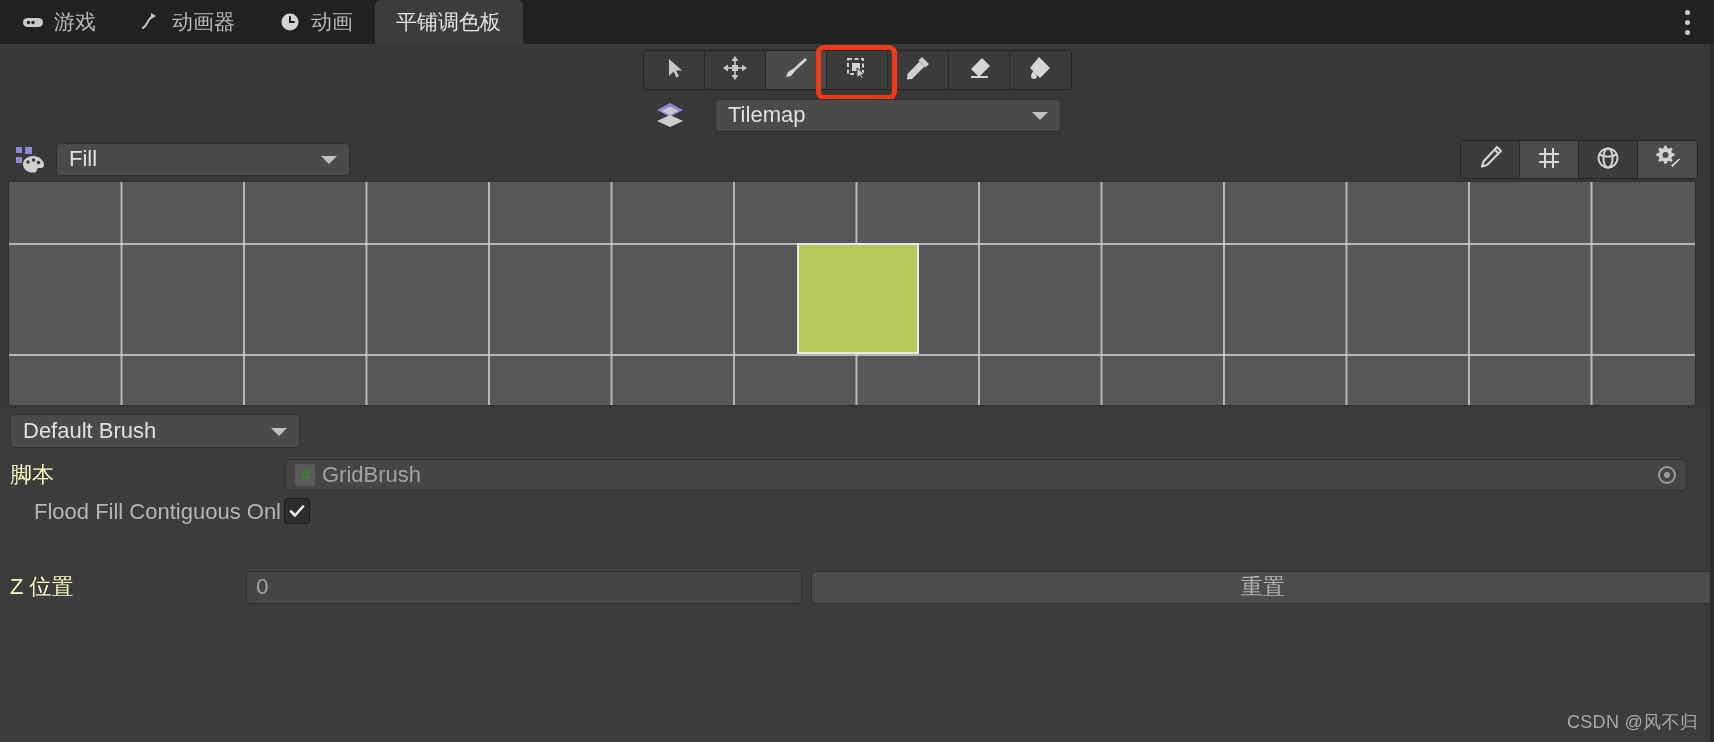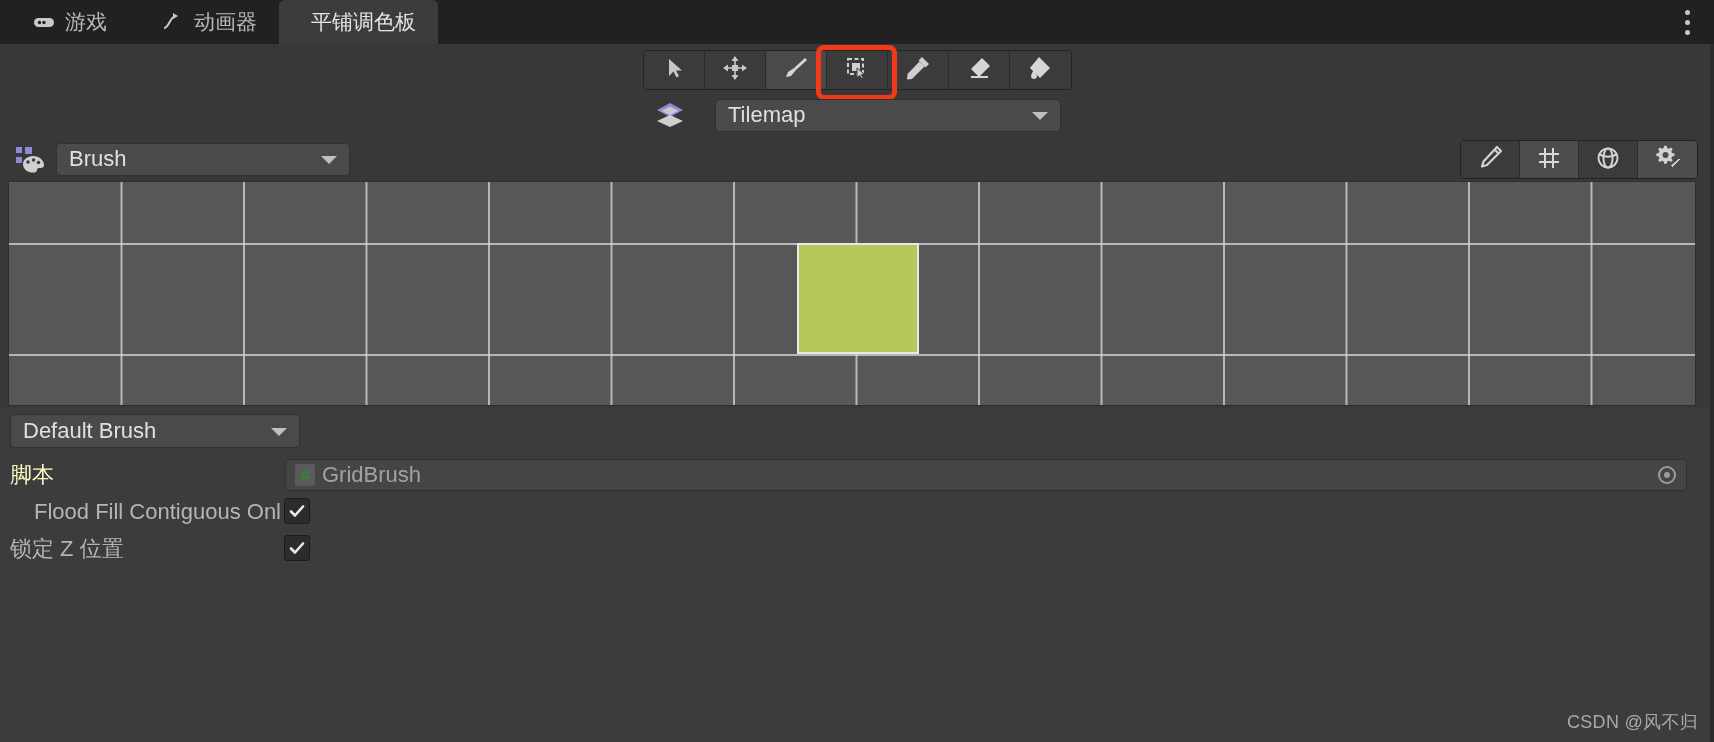--- a/index.html
+++ b/index.html
@@ -31,21 +31,21 @@
     height: 44px;
     background: #212121;
     display: flex;
     align-items: flex-end;
   }
   .tab {
     height: 44px;
     display: flex;
     align-items: center;
     gap: 9px;
-    padding: 0 22px 0 32px;
+    padding: 0 22px 0 21px;
     font-size: 21px;
     color: #b8b8b8;
     box-sizing: border-box;
     border-radius: 6px 6px 0 0;
     white-space: nowrap;
     cursor: default;
   }
   .tab.active {
     background: #3c3c3c;
     color: #e4e4e4;
@@ -404,20 +404,29 @@
     <div class="tab">
       <span class="ico">
         <svg width="24" height="24" viewBox="0 0 24 24">
           <path d="M3 18 C8 18 9 6 15 6" stroke="#c9c9c9" stroke-width="2" fill="none"></path>
           <path d="M12 3 L17 6 L12 9 Z" fill="#c9c9c9"></path>
         </svg>
       </span>
       <span>动画器</span>
     </div>
 
+    <div class="tab">
+      <span class="ico">
+        <svg width="24" height="24" viewBox="0 0 24 24">
+          <circle cx="12" cy="12" r="8.5" fill="#d4d4d4"></circle>
+          <path d="M12 7 L12 12 L16 12" stroke="#212121" stroke-width="2" fill="none" stroke-linecap="round"></path>
+        </svg>
+      </span>
+      <span>动画</span>
+    </div>
 
     <div class="tab active">
       <span>平铺调色板</span>
     </div>
 
     <div class="tabs-spacer"></div>
 
     <div class="kebab">
       <i></i>
         <i></i>
@@ -520,21 +529,21 @@
         <rect x="1" y="1" width="6" height="6" fill="#8f87d8"></rect>
         <rect x="10" y="1" width="7" height="7" fill="#8f87d8"></rect>
         <rect x="1" y="11" width="6" height="6" fill="#8f87d8"></rect>
         <path d="M18 10 C24 10 29 14 29 19 C29 22 26 22 24.5 22 C23 22 22 22.6 22 24 C22 25.6 20.5 26.6 18 26.6 C12.5 26.6 8 23 8 18.3 C8 13.6 12.5 10 18 10 Z" fill="#d0d0d0"></path>
         <circle cx="13" cy="16" r="1.8" fill="#3c3c3c"></circle>
         <circle cx="18.5" cy="14" r="1.8" fill="#3c3c3c"></circle>
         <circle cx="23.5" cy="16.5" r="1.8" fill="#3c3c3c"></circle>
       </svg>
     </span>
     <div class="dd" id="grass-dd">
-      <span>Brush</span>
+      <span>Fill</span>
       <span class="caret"></span>
     </div>
 
     <div class="right-icons">
       <div class="ricon">
         <span>
           <svg width="26" height="26" viewBox="0 0 26 26">
             <path d="M20 2 L24 6 L10 20 L5 21.5 L6.5 16.5 Z" fill="none" stroke="#d2d2d2" stroke-width="2.2" stroke-linejoin="round"></path>
             <path d="M17.5 4.5 L21.5 8.5" stroke="#d2d2d2" stroke-width="2.2"></path>
           </svg>
@@ -597,27 +606,28 @@
 
     <div class="proprow" id="row-flood">
       <span class="proplabel">Flood Fill Contiguous Onl</span>
       <div class="cb" id="cb-flood">
         <svg width="18" height="18" viewBox="0 0 18 18">
           <path d="M3 9.5 L7 13.5 L15 4.5" stroke="#e8e8e8" stroke-width="2.6" fill="none" stroke-linecap="round" stroke-linejoin="round"></path>
         </svg>
       </div>
     </div>
 
-    <div class="proprow" id="row-lockz">
-      <span class="proplabel">锁定 Z 位置</span>
-      <div class="cb" id="cb-lockz">
-        <svg width="18" height="18" viewBox="0 0 18 18">
-          <path d="M3 9.5 L7 13.5 L15 4.5" stroke="#e8e8e8" stroke-width="2.6" fill="none" stroke-linecap="round" stroke-linejoin="round"></path>
-        </svg>
-      </div>
-    </div>
-
+
+    <div class="proprow" id="row-zpos">
+      <span class="proplabel dim">Z 位置</span>
+      <div class="numfield">
+        <span>0</span>
+      </div>
+      <div class="resetbtn">
+        <span>重置</span>
+      </div>
+    </div>
 
     <div class="watermark">CSDN @风不归</div>
   </div>
 
   <div class="edge-right"></div>
 </div>
 
 </body></html>

